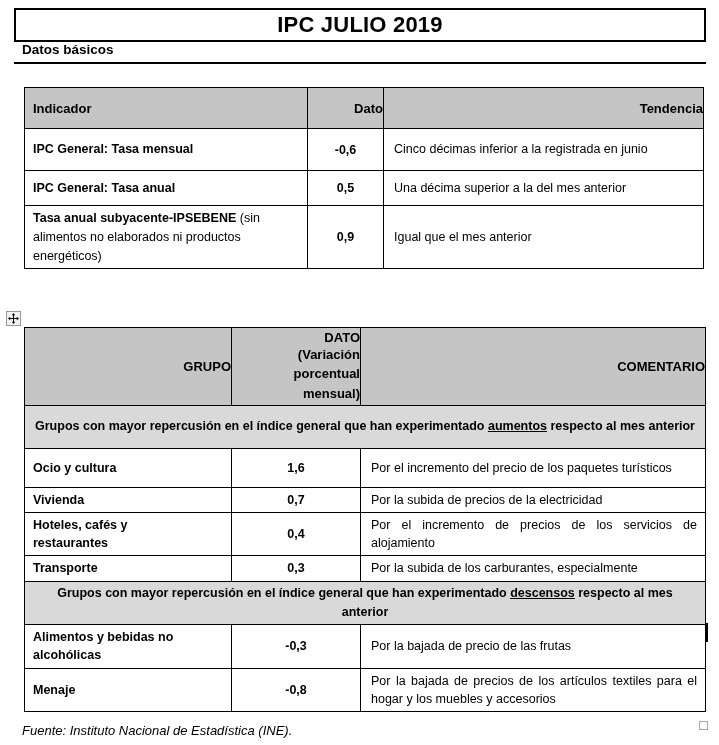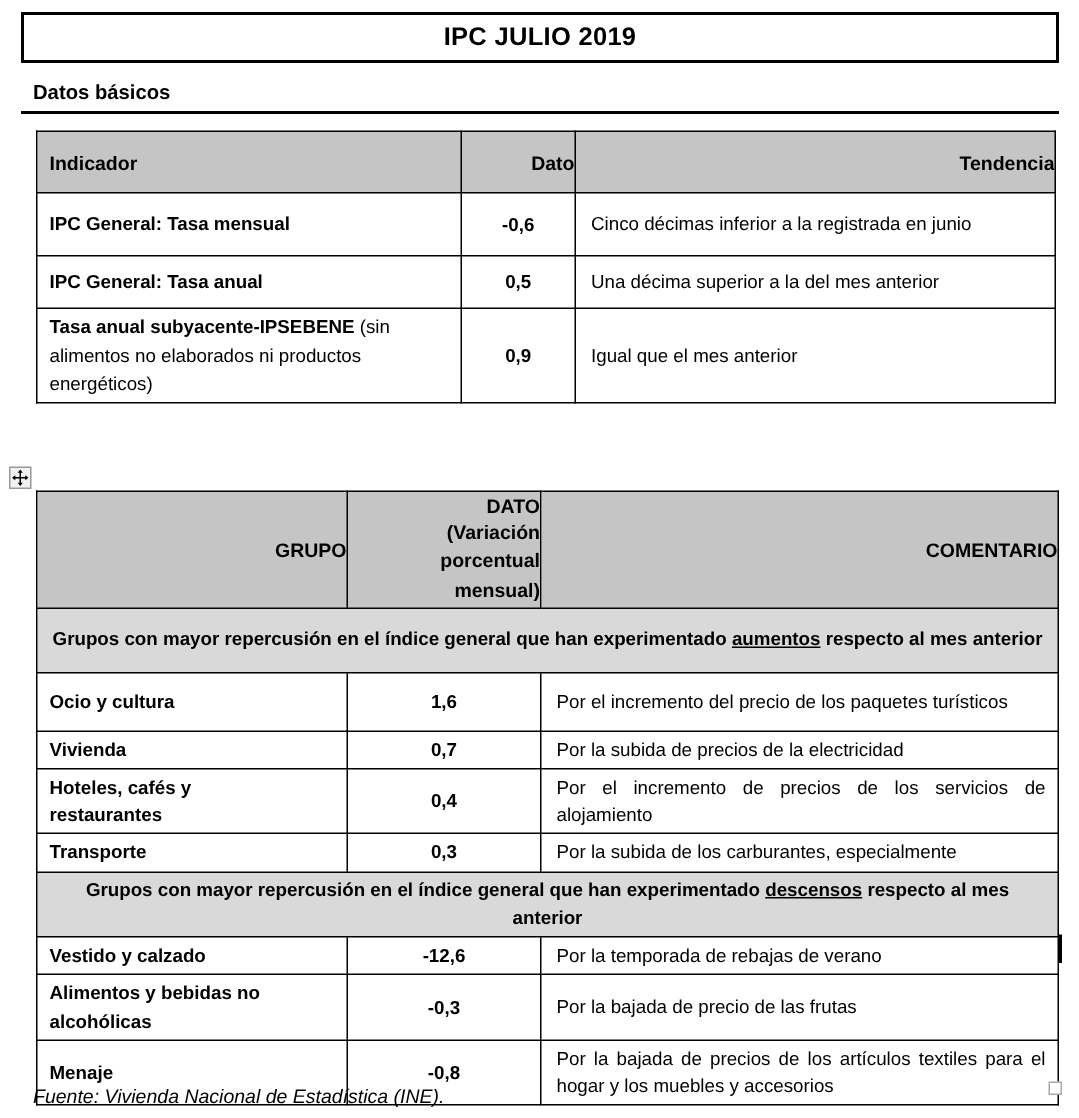--- a/index.html
+++ b/index.html
@@ -14,28 +14,28 @@
     overflow: hidden;
   }
 
   
   .title-box {
     position: absolute;
     left: 14px; top: 8px;
     width: 692px; height: 34px;
     border: 2px solid #000;
     display: flex; align-items: center; justify-content: center;
-    font-size: 17px; font-weight: bold;
+    font-size: 22px; font-weight: bold;
     letter-spacing: 0.2px;
   }
 
   
   .section-heading {
     position: absolute;
-    left: 14px; top: 52px;
+    left: 14px; top: 40px;
     width: 692px;
     border-bottom: 2px solid #000;
     padding: 2px 0 5px 8px;
     font-size: 13.5px; font-weight: bold;
   }
 
   
   table {
     border-collapse: collapse;
     table-layout: fixed;
@@ -200,37 +200,32 @@
     </tr>
     <tr style="height:25px">
       <td class="cell-label">Transporte</td>
       <td class="cell-value">0,3</td>
       <td class="cell-text">Por la subida de los carburantes, especialmente</td>
     </tr>
 
     <tr class="banner-row" style="height:43px">
       <td colspan="3"><span>Grupos con mayor repercusión en el índice general que han experimentado </span><span class="u">descensos</span><span> respecto al mes anterior</span></td>
     </tr>
-    <tr style="height:25px">
-      <td class="cell-label">Vestido y calzado</td>
-      <td class="cell-value">-12,6</td>
-      <td class="cell-text">Por la temporada de rebajas de verano</td>
-    </tr>
     <tr style="height:40px">
       <td class="cell-label">Alimentos y bebidas no alcohólicas</td>
       <td class="cell-value">-0,3</td>
       <td class="cell-text">Por la bajada de precio de las frutas</td>
     </tr>
     <tr style="height:42px">
       <td class="cell-label">Menaje</td>
       <td class="cell-value">-0,8</td>
       <td class="cell-text justify">Por la bajada de precios de los artículos textiles para el hogar y los muebles y accesorios</td>
     </tr>
   </tbody>
     </table>
 
   <div class="caret-mark"></div>
 
   <div class="resize-handle"></div>
 
-  <div class="footer-note">Fuente: Vivienda Nacional de Estadística (INE).</div>
+  <div class="footer-note">Fuente: Instituto Nacional de Estadística (INE).</div>
 
 </div>
 
 </body></html>

